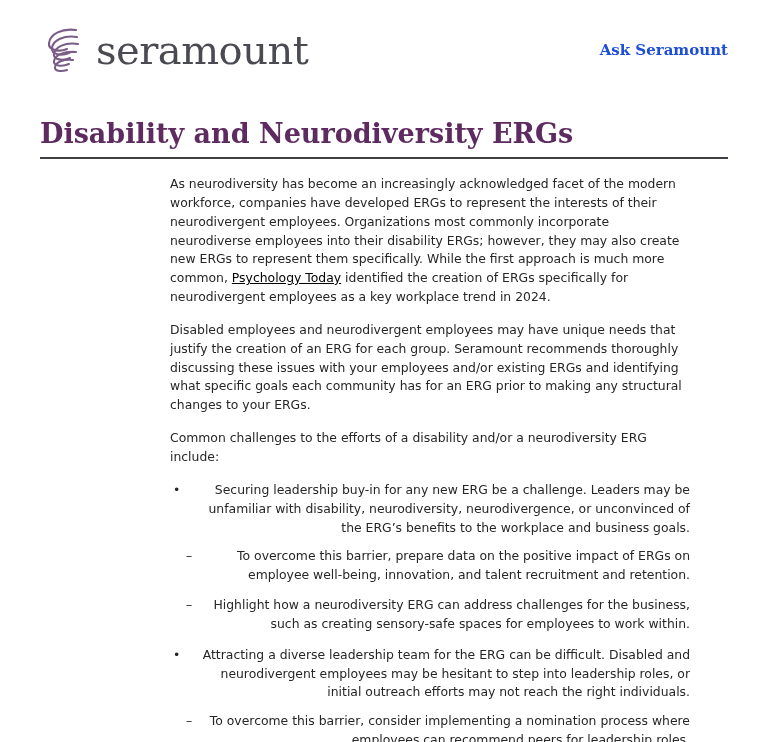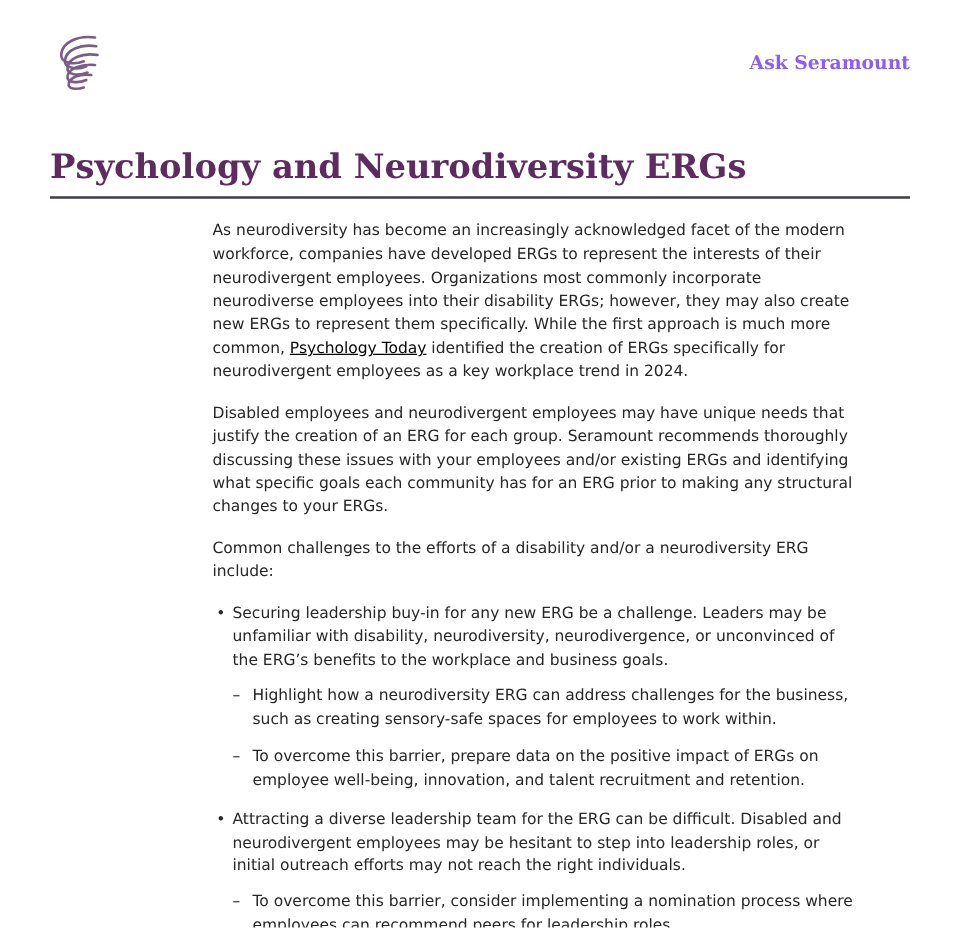--- a/index.html
+++ b/index.html
@@ -46,21 +46,21 @@
     font-size: 40px;
     line-height: 1;
     color: #4a4a52;
     letter-spacing: -0.5px;
     font-weight: 400;
   }
   .ask-link {
     font-family: "DejaVu Serif", serif;
     font-size: 15px;
     font-weight: 700;
-    color: #8b5cf6;
+    color: #1d4ed8;
     text-decoration: none;
     white-space: nowrap;
   }
 
   
   .title-block {
     margin: 18px 40px 0 40px;
     padding-bottom: 8px;
     border-bottom: 2px solid #3e3e46;
   }
@@ -90,20 +90,21 @@
   }
   ul.bullets {
     list-style: none;
     margin: 0;
     padding: 0;
   }
   ul.bullets > li {
     position: relative;
     padding-left: 16px;
     margin-bottom: 12px;
+    text-align: right;
   }
   ul.bullets > li::before {
     content: "\2022";
     position: absolute;
     left: 3px;
     top: 0;
     color: #262626;
   }
   ul.subbullets {
     list-style: none;
@@ -137,42 +138,43 @@
         <svg class="brand-mark" viewBox="0 0 46 52" xmlns="http://www.w3.org/2000/svg" aria-hidden="true">
           <g fill="none" stroke="#7a5d86" stroke-width="2.1" stroke-linecap="round">
             <path d="M36 6 C22 4, 10 10, 9 19 C8 27, 20 28, 27 25"></path>
             <path d="M37 13 C24 11, 13 16, 12 24 C11 31, 22 32, 29 29"></path>
             <path d="M38 20 C25 18, 15 23, 14 30 C13 36, 23 37, 30 34"></path>
             <path d="M36 28 C24 27, 15 31, 14 37 C13 42, 22 43, 29 40"></path>
             <path d="M33 36 C23 35, 16 38, 15 43 C14 47, 21 48, 27 46"></path>
           </g>
         </svg>
       </span>
+      <span class="brand-name">seramount</span>
     </div>
     <a class="ask-link" href="#">Ask Seramount</a>
   </div>
 
   <div class="title-block">
-    <h1 class="doc-title">Psychology and Neurodiversity ERGs</h1>
+    <h1 class="doc-title">Disability and Neurodiversity ERGs</h1>
   </div>
 
   <div class="content">
 
     <p><span>As neurodiversity has become an increasingly acknowledged facet of the modern workforce, companies have developed ERGs to represent the interests of their neurodivergent employees. Organizations most commonly incorporate neurodiverse employees into their disability ERGs; however, they may also create new ERGs to represent them specifically. While the first approach is much more common, </span><a class="inline-link" href="#">Psychology Today</a><span> identified the creation of ERGs specifically for neurodivergent employees as a key workplace trend in 2024.</span></p>
 
     <p>Disabled employees and neurodivergent employees may have unique needs that justify the creation of an ERG for each group. Seramount recommends thoroughly discussing these issues with your employees and/or existing ERGs and identifying what specific goals each community has for an ERG prior to making any structural changes to your ERGs.</p>
 
     <p>Common challenges to the efforts of a disability and/or a neurodiversity ERG include:</p>
 
     <ul class="bullets">
       <li>
         <span>Securing leadership buy-in for any new ERG be a challenge. Leaders may be unfamiliar with disability, neurodiversity, neurodivergence, or unconvinced of the ERG’s benefits to the workplace and business goals.</span>
         <ul class="subbullets">
+          <li>To overcome this barrier, prepare data on the positive impact of ERGs on employee well-being, innovation, and talent recruitment and retention.</li>
           <li>Highlight how a neurodiversity ERG can address challenges for the business, such as creating sensory-safe spaces for employees to work within.</li>
-          <li>To overcome this barrier, prepare data on the positive impact of ERGs on employee well-being, innovation, and talent recruitment and retention.</li>
         </ul>
       </li>
       <li>
         <span>Attracting a diverse leadership team for the ERG can be difficult. Disabled and neurodivergent employees may be hesitant to step into leadership roles, or initial outreach efforts may not reach the right individuals.</span>
         <ul class="subbullets">
           <li>To overcome this barrier, consider implementing a nomination process where employees can recommend peers for leadership roles.</li>
 
         </ul>
       </li>
     </ul>

